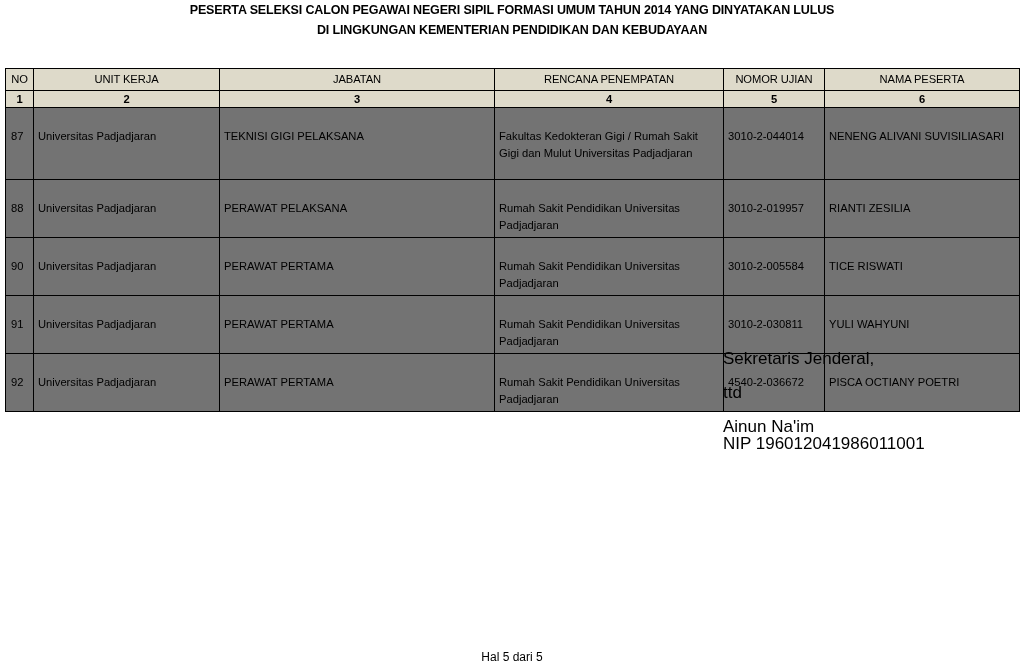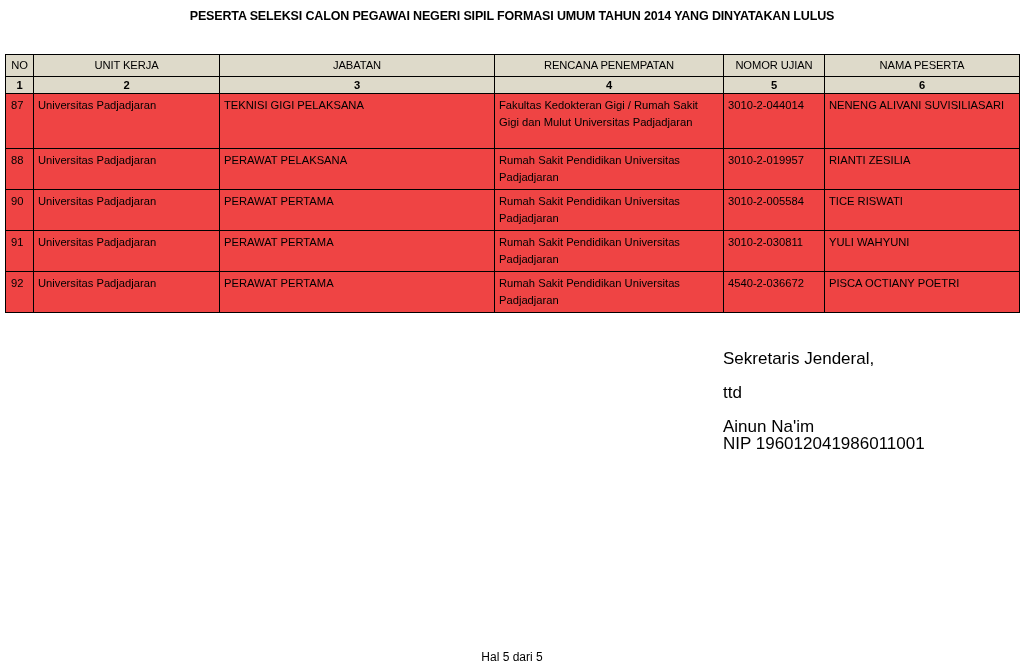--- a/index.html
+++ b/index.html
@@ -18,21 +18,20 @@
 
   .page {
     width: 1024px;
     height: 670px;
     box-sizing: border-box;
     position: relative;
   }
 
   
   .title-block {
-    padding-top: 6px;
     text-align: center;
   }
   .title-line {
     font-size: 12.5px;
     font-weight: bold;
     letter-spacing: -0.15px;
     line-height: 20px;
     white-space: nowrap;
   }
 
@@ -74,23 +73,23 @@
   tr.numrow td {
     background: #DEDACA;
     text-align: center;
     font-weight: bold;
     font-size: 11.2px;
     height: 16px;
     line-height: 16px;
   }
 
   tbody.body-rows td {
-    padding: 3px 4px 3px 4px;
+    padding: 20px 4px 3px 4px;
     line-height: 17px;
-    background: #ef4444;
+    background: #737373;
   }
   tbody.body-rows td.cell-no {
     text-align: left;
     padding-left: 5px;
   }
   tr.row-tall td { height: 48px; }
   tr.row-short td { height: 31px; }
 
   
   .signature {
@@ -113,20 +112,21 @@
     font-size: 12px;
   }
 </style>
 </head>
 <body>
 
 <div class="page">
 
   <div class="title-block">
     <div class="title-line">PESERTA SELEKSI CALON PEGAWAI NEGERI SIPIL FORMASI UMUM TAHUN 2014 YANG DINYATAKAN LULUS</div>
+    <div class="title-line">DI LINGKUNGAN KEMENTERIAN PENDIDIKAN DAN KEBUDAYAAN</div>
   </div>
 
   <div class="table-wrap">
     <table class="listing">
       <colgroup>
         <col class="c-no">
         <col class="c-unit">
         <col class="c-jab">
         <col class="c-renc">
         <col class="c-nomor">

